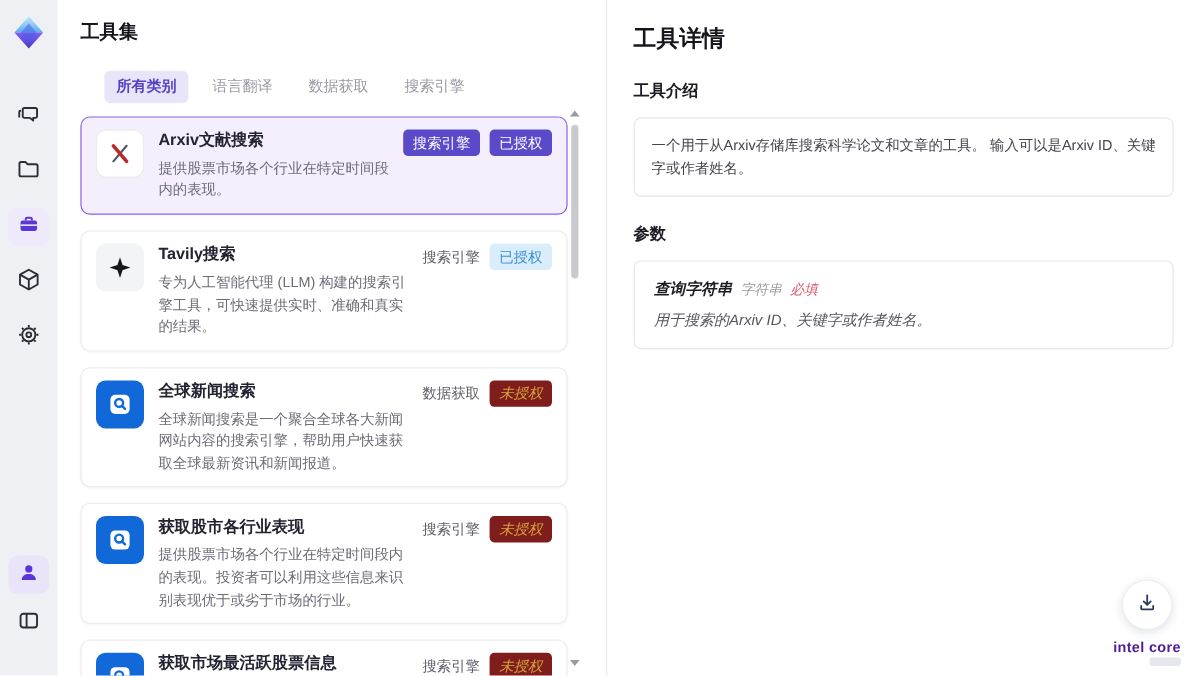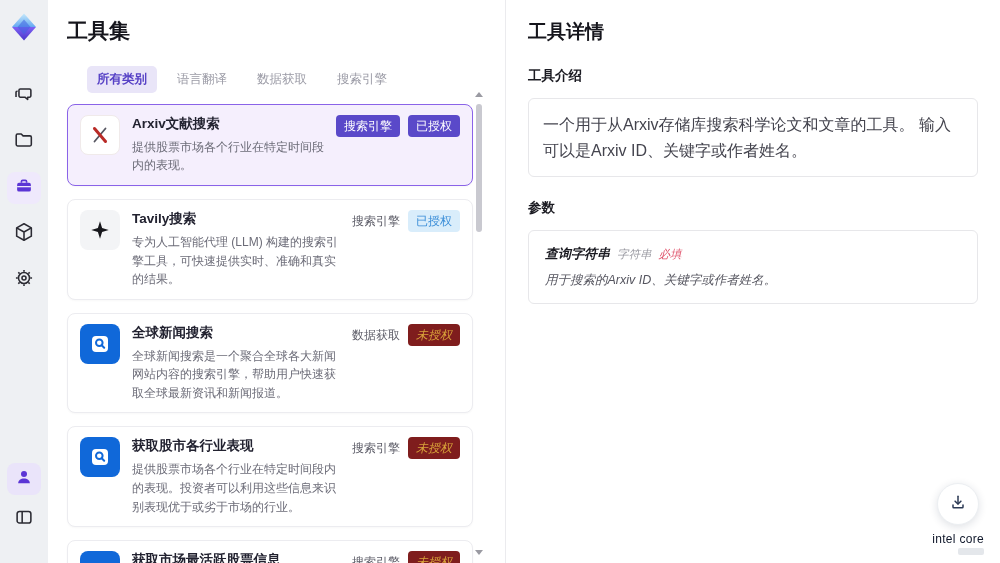--- a/index.html
+++ b/index.html
@@ -17,21 +17,21 @@
   .rail-item {
     width:34px; height:32px; border-radius:8px; display:flex;
     align-items:center; justify-content:center; margin-bottom:14px; cursor:pointer;
   }
   .rail-item.active { background:#efe9fc; }
   .rail-spacer { flex:1; }
   .rail-item.avatar { background:#eae4fa; margin-bottom:8px; }
   
   .main { flex:1; display:flex; background:#fff; }
   .tools-pane { width:457px; flex:0 0 457px; position:relative; padding:17px 0 0 19px; }
-  .pane-title { font-size:21px; font-weight:bold; color:#15151c; }
+  .pane-title { font-size:16px; font-weight:bold; color:#15151c; }
   .tabs { display:flex; align-items:center; gap:10px; margin-top:21px;padding-left:20px; }
   .tab {
     font-size:12.5px; color:#9a9aa5; padding:5px 10px; border-radius:5px;
     cursor:pointer; white-space:nowrap;
   }
   .tab.active { background:#e9e5f8; color:#5742c6; font-weight:bold; }
   
   .cards { width:406px; margin-top:11px; }
   .card {
     display:flex; align-items:flex-start; gap:12px;
@@ -68,41 +68,41 @@
   .vs-thumb {
     position:absolute; top:12px; left:1px; width:6px; height:128px;
     background:#c9c9d0; border-radius:3px; cursor:pointer;
   }
   
   .detail-pane { flex:1; border-left:1px solid #ebebee; padding:19px 22px 0; position:relative; }
   .detail-title { font-size:19px; font-weight:bold; color:#15151c; }
   .section-h { font-size:13.5px; font-weight:bold; color:#1b1b22; margin-top:22px; }
   .intro-box {
     margin-top:13px; border:1px solid #e7e7ea; border-radius:6px; background:#fff;
-    padding:13px 14px; font-size:16px; color:#44444e; line-height:1.6;
+    padding:13px 14px; font-size:12px; color:#44444e; line-height:1.6;
   }
   .param-box {
     margin-top:13px; border:1px solid #e7e7ea; border-radius:6px; background:#fff;
     padding:14px 16px;
     font-style:italic;
   }
   .param-head { display:flex; align-items:baseline; gap:7px; }
   .param-name { font-size:13px; font-weight:bold; color:#1b1b22; }
   .param-type { font-size:11.5px; color:#9a9aa2; }
   .param-req  { font-size:11.5px; color:#e0566e; }
   .param-desc { margin-top:9px; font-size:12.5px; color:#55555f; }
   
   .float-br { position:absolute; right:16px; bottom:8px; display:flex; flex-direction:column; align-items:center; }
   .dl-btn {
     width:42px; height:42px; border-radius:50%; background:#fff; border:1px solid #eceff2;
     box-shadow:0 2px 8px rgba(30,40,70,.14); display:flex; align-items:center; justify-content:center;
     cursor:pointer;
   }
   .brand { margin-top:7px; display:flex; flex-direction:column; align-items:flex-end; }
-  .brand-text { font-size:12px; color:#0f172a; letter-spacing:.3px; }
+  .brand-text { font-size:12px; color:#4c1d95; letter-spacing:.3px;font-weight:bold; }
   .brand-bar { width:26px; height:7px; background:#e4e7eb; border-radius:2px; margin-top:2px; }
 </style>
 </head>
 <body>
 
 <aside class="rail">
   <div class="logo">
     <svg width="30" height="30" viewBox="0 0 30 30">
       <defs>
         <linearGradient id="gA" x1="0" y1="0" x2="0" y2="1">

